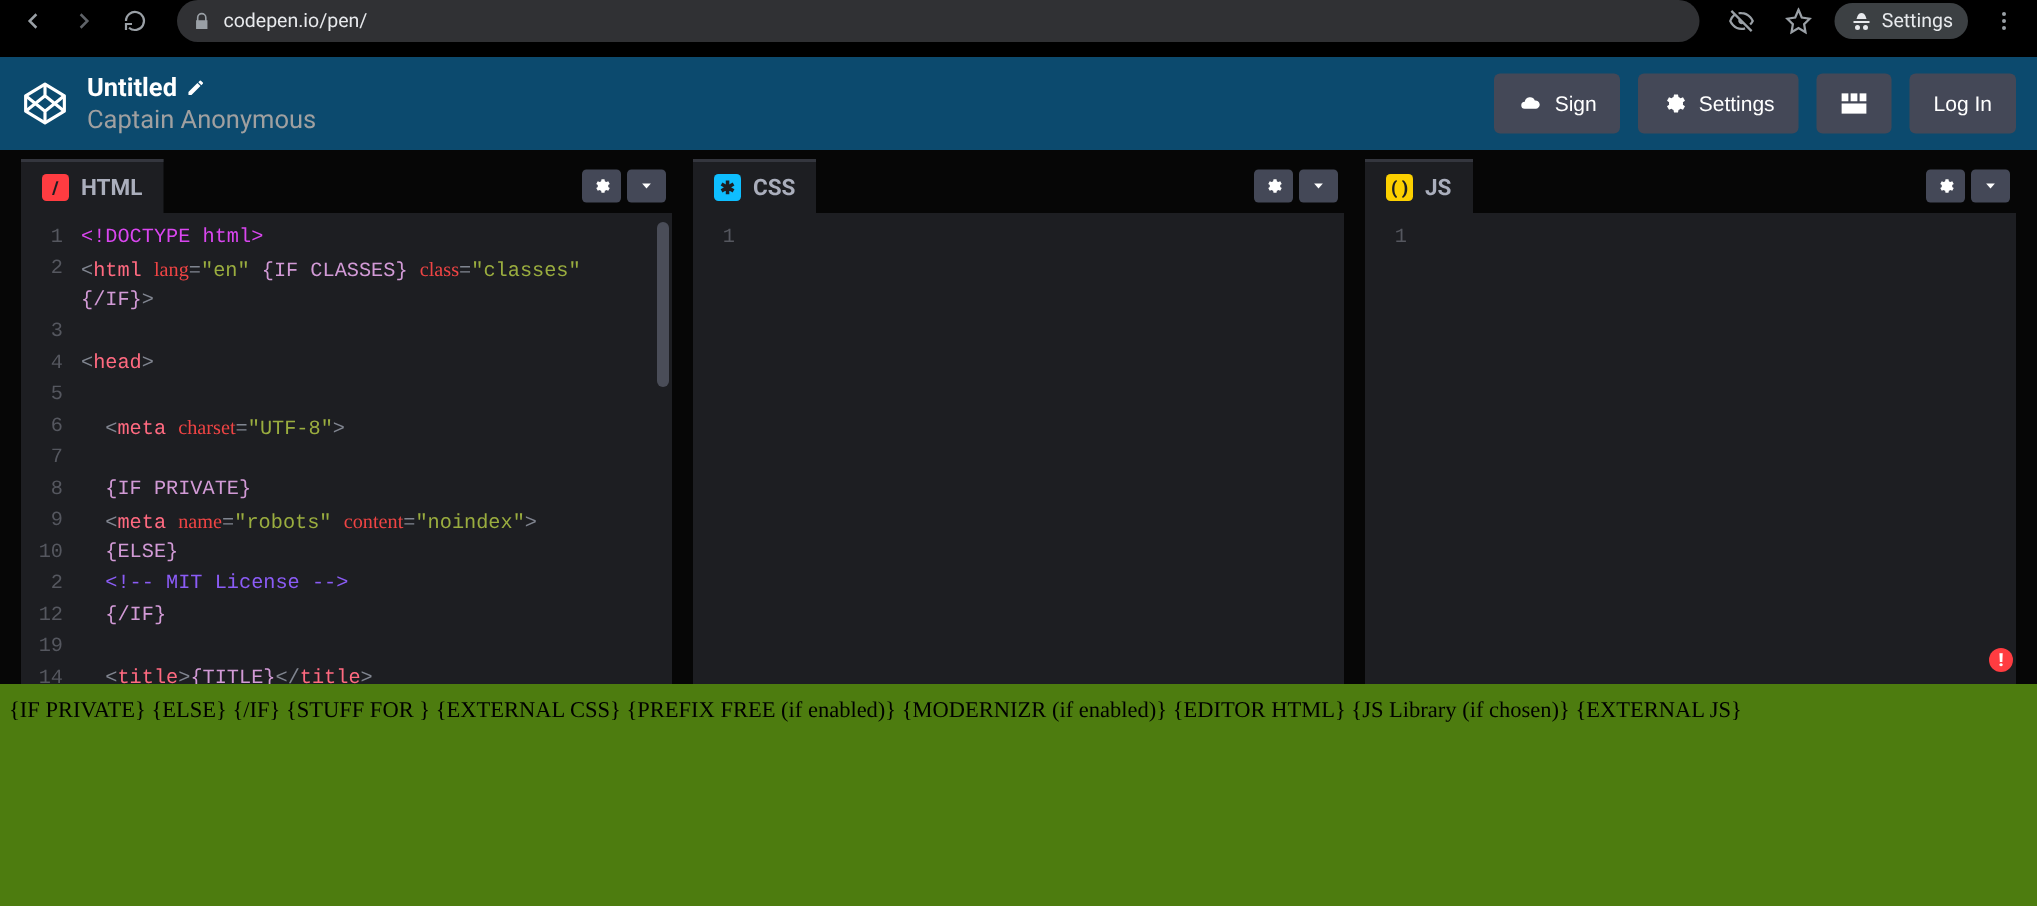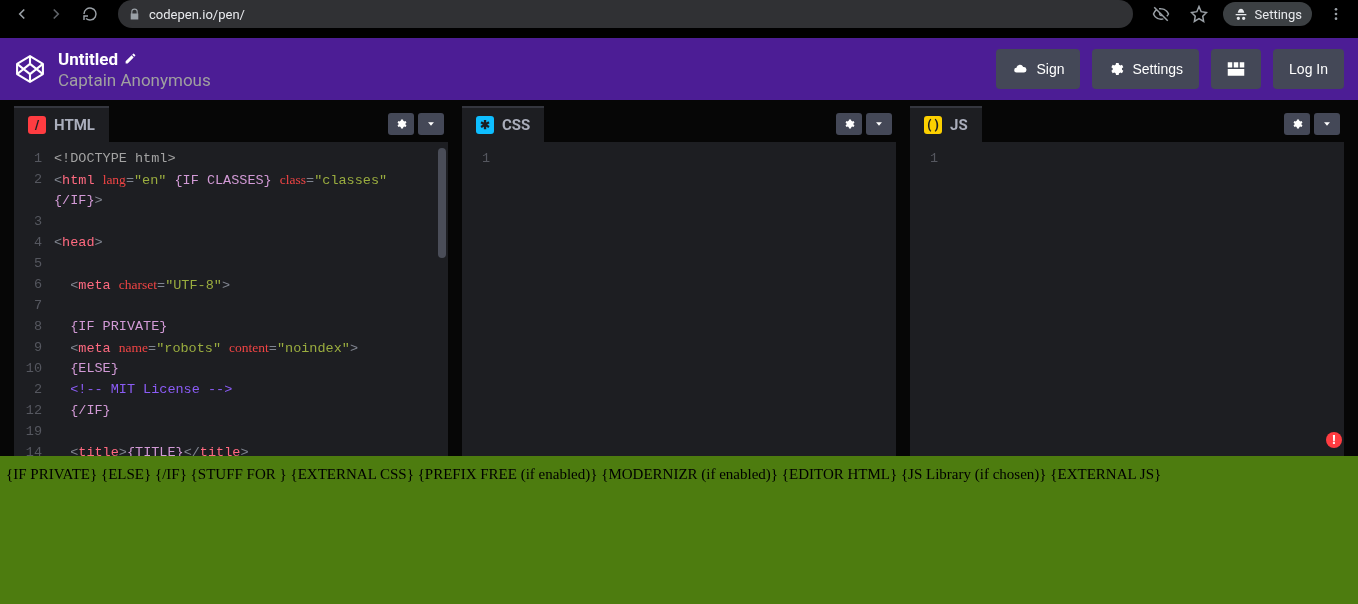--- a/index.html
+++ b/index.html
@@ -47,21 +47,21 @@
   .incognito-badge {
     display: flex;
     align-items: center;
     gap: 6px;
     background: #3c4043;
     padding: 4px 10px;
     border-radius: 14px;
     font-size: 13px;
   }
   .app-header {
-    background: #4c1d95;
+    background: #0c4a6e;
     height: 62px;
     display: flex;
     align-items: center;
     padding: 0 14px;
     gap: 12px;
   }
   .logo-box {
     width: 32px;
     height: 32px;
     display: flex;
@@ -187,21 +187,21 @@
     top: 6px;
     width: 8px;
     height: 110px;
     background: #4a4d58;
     border-radius: 4px;
   }
   .t-tag { color: #ff6a80; }
   .t-attr { color: #ef4444; font-family: Liberation Serif, serif; }
   .t-str { color: #9aad3f; }
   .t-kw { color: #d29ad6; }
-  .t-doctype { color: #a3a3a3; }
+  .t-doctype { color: #d946ef; }
   .t-comment { color: #8b5cf6; }
   .t-punc { color: #808590; }
   .preview {
     background: #4d7c0f;
     height: 148px;
     padding: 10px 6px;
     font-family: Georgia, "Times New Roman", serif;
     font-size: 15px;
     color: #000;
   }

